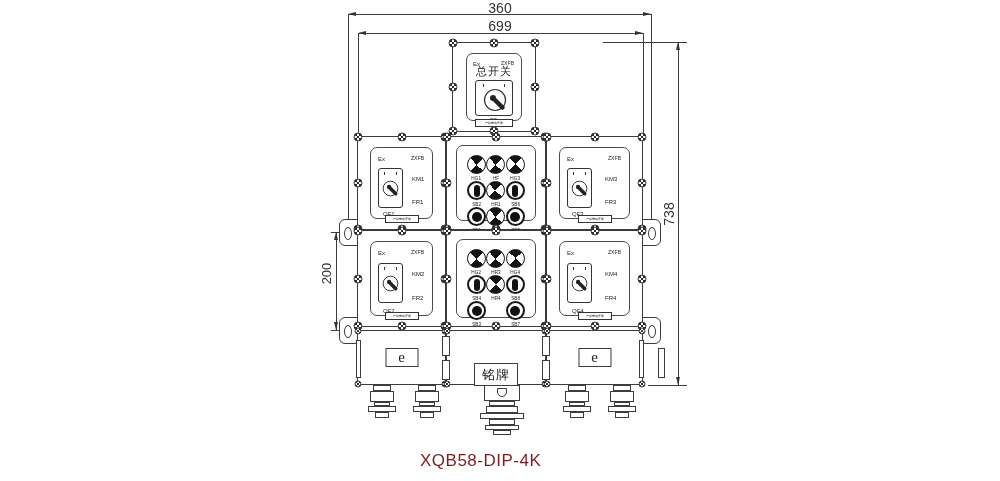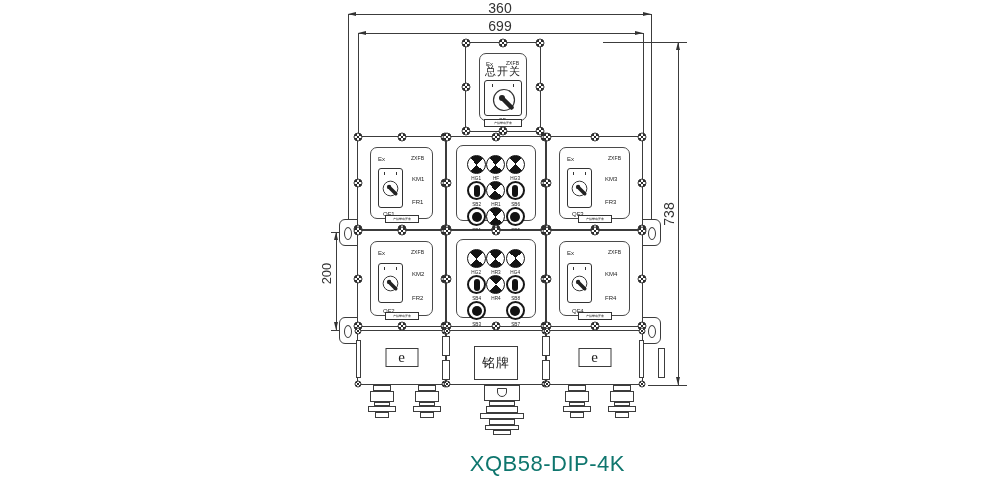--- a/index.html
+++ b/index.html
@@ -44,21 +44,21 @@
   .ear.left{border-radius:6px 0 0 6px;} .ear.right{border-radius:0 6px 6px 0;}
   .earhole{position:absolute;top:7px;width:8px;height:13px;border:1px solid #3c3c3c;border-radius:50%;background:#fff;box-sizing:border-box;}
   .ear.left .earhole{left:4px;} .ear.right .earhole{right:4px;}
   .embox{position:absolute;border:1px solid #3c3c3c;background:#fff;box-sizing:border-box;
          display:flex;align-items:center;justify-content:center;}
   .emark{font-family:"Liberation Serif","DejaVu Serif",serif;font-size:15px;color:#222;}
   .nptxt{font-size:13px;color:#222;letter-spacing:1px;}
   .latch{position:absolute;border:1px solid #3c3c3c;background:#fff;box-sizing:border-box;}
   .gland{position:absolute;display:flex;flex-direction:column;align-items:center;}
   .gland div{border:1px solid #3c3c3c;background:#fff;box-sizing:border-box;}
-  .caption{position:absolute;font-size:22px;color:#0f766e;letter-spacing:.5px;text-align:right;}
+  .caption{position:absolute;font-size:17px;color:#7f1d1d;letter-spacing:.5px;text-align:left;}
 </style>
 </head>
 <body>
 
 <div id="stage">
 
   <div class="dimtxt" style="left:470px;top:0px;width:60px;">360</div>
   <div class="hline" style="left:348px;top:14px;width:303px;"></div>
   <div class="arr l" style="left:348px;top:12px;"></div>
   <div class="arr r" style="left:643px;top:12px;"></div>
@@ -92,21 +92,21 @@
   <div class="ear left" style="left:339px;top:317px;">
     <div class="earhole"></div>
     </div>
   <div class="ear right" style="left:641px;top:219px;">
     <div class="earhole"></div>
     </div>
   <div class="ear right" style="left:641px;top:317px;">
     <div class="earhole"></div>
     </div>
 
-  <div class="flange" style="left:452px;top:42px;width:76px;height:90px;margin-left:13px;">
+  <div class="flange" style="left:452px;top:42px;width:84px;height:90px;">
     <div class="panel" style="left:13px;top:10px;right:13px;bottom:10px;">
       <span class="txt t6" style="left:6px;top:7px;">Ex</span>
       <span class="txt t5" style="right:5px;top:7px;">ZXFB</span>
       <span class="txt" style="left:50%;top:10px;transform:translateX(-50%);font-size:11px;letter-spacing:1px;">总开关</span>
       <div class="rsw" style="left:50%;top:26px;transform:translateX(-50%);width:38px;height:36px;">
         <svg width="30" height="30" viewBox="0 0 30 30" style="position:absolute;left:4px;top:4px;">
           <circle cx="15" cy="15" r="10.5" fill="#fff" stroke="#333" stroke-width="1.2"></circle>
           <path d="M15 15 L22.5 22.5" stroke="#222" stroke-width="4.5" stroke-linecap="round"></path>
           <circle cx="13" cy="13" r="3" fill="#222"></circle>
         </svg>
@@ -356,21 +356,21 @@
   <div class="flange" style="left:357px;top:330px;width:89px;height:55px;">
     <div class="embox" style="left:50%;top:17px;transform:translateX(-50%);width:33px;height:19px;">
       <span class="emark">e</span>
     </div>
   <div class="bolt sm" style="left: 0%; top: 0%; transform: translate(-50%, -50%);"></div>
       <div class="bolt sm" style="left: 100%; top: 0%; transform: translate(-50%, -50%);"></div>
       <div class="bolt sm" style="left: 0%; top: 100%; transform: translate(-50%, -50%);"></div>
       <div class="bolt sm" style="left: 100%; top: 100%; transform: translate(-50%, -50%);"></div>
     </div>
   <div class="flange" style="left:446px;top:330px;width:100px;height:55px;">
-    <div class="embox" style="left:50%;top:15px;transform:translateX(-50%);width:44px;height:34px;">
+    <div class="embox" style="left:50%;top:32px;transform:translateX(-50%);width:44px;height:23px;">
       <span class="nptxt">铭牌</span>
     </div>
   <div class="bolt sm" style="left: 0%; top: 0%; transform: translate(-50%, -50%);"></div>
       <div class="bolt sm" style="left: 100%; top: 0%; transform: translate(-50%, -50%);"></div>
       <div class="bolt sm" style="left: 0%; top: 100%; transform: translate(-50%, -50%);"></div>
       <div class="bolt sm" style="left: 100%; top: 100%; transform: translate(-50%, -50%);"></div>
     </div>
   <div class="flange" style="left:546px;top:330px;width:97px;height:55px;">
     <div class="embox" style="left:50%;top:17px;transform:translateX(-50%);width:33px;height:19px;">
       <span class="emark">e</span>

